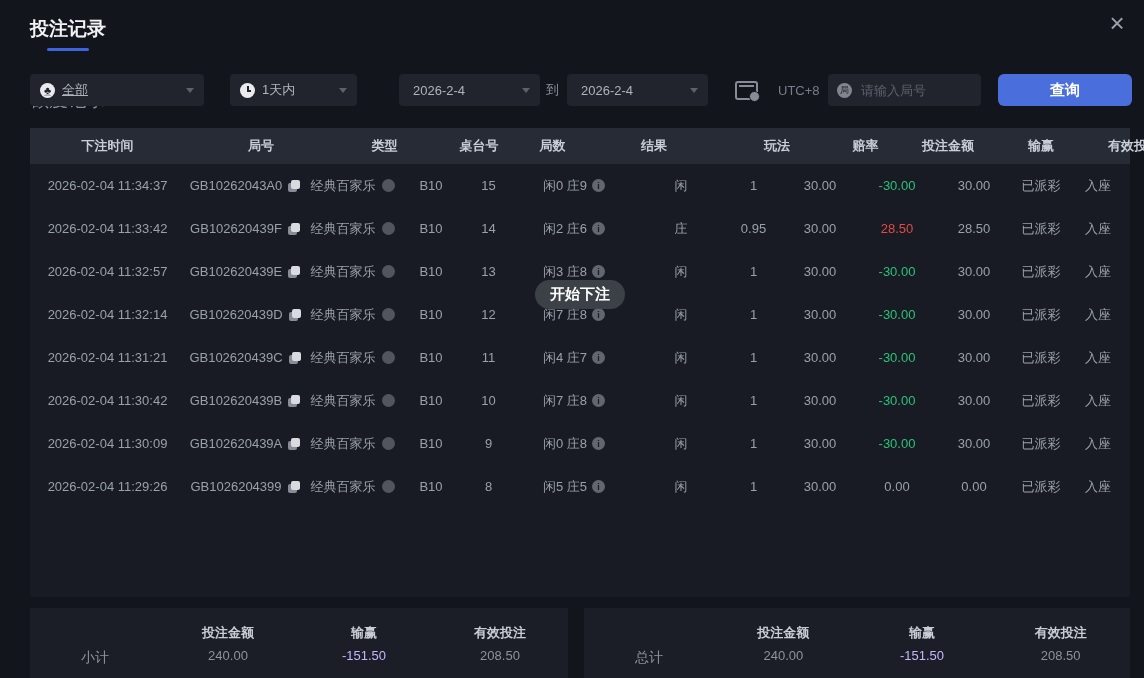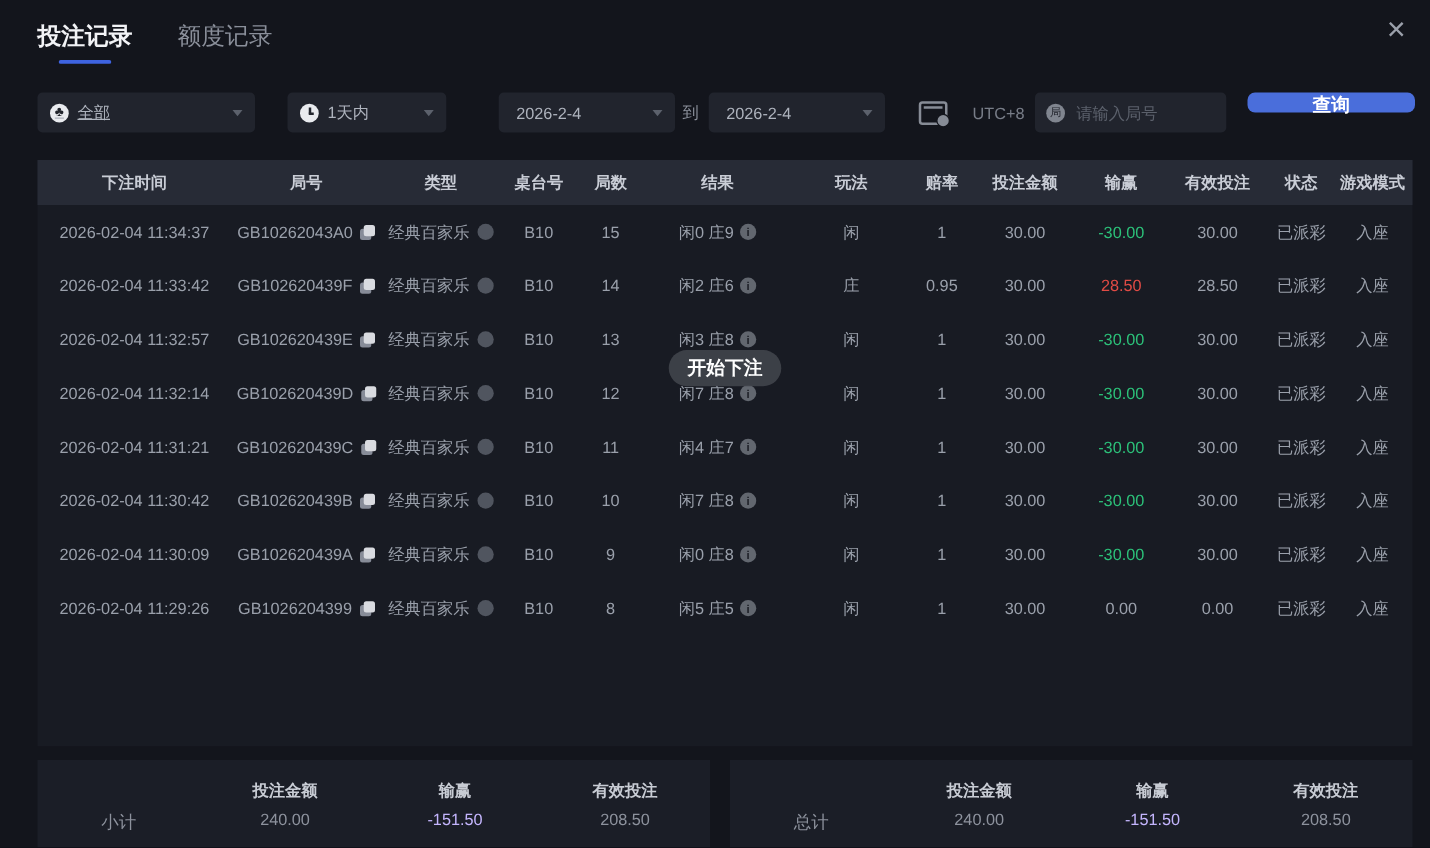--- a/index.html
+++ b/index.html
@@ -2,21 +2,21 @@
 <html><head>
 <meta charset="utf-8">
 <style>
   html,body{margin:0;padding:0;background:#0d0f14;}
   .screen{
     position:relative;width:1144px;height:678px;overflow:hidden;
     background:#13151c;font-family:"Liberation Sans","DejaVu Sans",sans-serif;
     -webkit-font-smoothing:antialiased;
   }
   
-  .tabs{position:absolute;left:30px;top:16px;display:flex;gap:36px;}
+  .tabs{position:absolute;left:30px;top:16px;display:flex;gap:36px;flex-direction:column;}
   .tab{font-size:19px;color:#8a8f9a;cursor:pointer;padding-bottom:9px;position:relative;}
   .tab.active{color:#f2f3f6;font-weight:bold;}
   .tab.active::after{content:"";position:absolute;left:50%;transform:translateX(-50%);
     bottom:0;width:42px;height:3px;border-radius:2px;background:#3e63e0;}
   .close-btn{position:absolute;right:10px;top:6px;width:34px;height:34px;
     display:flex;align-items:center;justify-content:center;color:#9ba0ab;
     font-size:26px;line-height:1;cursor:pointer;}
   
   .ctrl{position:absolute;top:74px;height:32px;background:#21242d;border-radius:4px;
     display:flex;align-items:center;color:#aeb3bd;font-size:13px;box-sizing:border-box;}
@@ -42,29 +42,29 @@
   .cal-icon::before{content:"";position:absolute;left:2px;top:2px;right:2px;height:2px;background:#878c96;}
   .cal-icon::after{content:"";position:absolute;right:-4px;bottom:-4px;width:9px;height:9px;
     border-radius:50%;background:#878c96;border:1px solid #13151c;}
   .search-box{left:828px;width:153px;padding-left:9px;}
   .round-icon{width:15px;height:15px;border-radius:50%;background:#80858f;color:#1f222a;
     font-size:9px;line-height:15px;text-align:center;margin-right:7px;flex:0 0 auto;}
   .round-icon::before{content:"局";}
   .search-box input{background:transparent;border:none;outline:none;color:#aeb3bd;
     font-size:13px;width:110px;font-family:inherit;}
   .search-box input::placeholder{color:#5b606b;}
-  .query-btn{position:absolute;left:998px;top:74px;width:134px;height:16px;border:none;
+  .query-btn{position:absolute;left:998px;top:74px;width:134px;height:32px;border:none;
     border-radius:6px;background:#4a6edb;color:#fff;font-size:15px;font-weight:bold;
     cursor:pointer;font-family:inherit;}
   
   .table-wrap{position:absolute;left:30px;top:128px;width:1100px;height:469px;
     background:#181b23;}
   .grid{display:grid;grid-template-columns:155px 120px 95px 62px 53px 118px 96px 49px 84px 70px 84px 50px 64px;
     align-items:center;}
-  .thead{height:36px;background:#272b36;}
+  .thead{height:36px;background:#272b36;gap:16px;}
   .th{font-size:13px;font-weight:bold;color:#c9cdd6;text-align:center;}
   .row{height:43px;}
   .td{font-size:13px;color:#9aa0ab;text-align:center;display:flex;
     align-items:center;justify-content:center;white-space:nowrap;}
   .td.green{color:#2cc179;}
   .td.red{color:#e04b45;}
   .copy-icon{width:12px;height:12px;position:relative;display:inline-block;margin-left:6px;cursor:pointer;}
   .copy-icon::before{content:"";position:absolute;left:0;bottom:0;width:9px;height:9px;
     border-radius:2px;background:#878c98;}
   .copy-icon::after{content:"";position:absolute;right:0;top:0;width:9px;height:9px;

